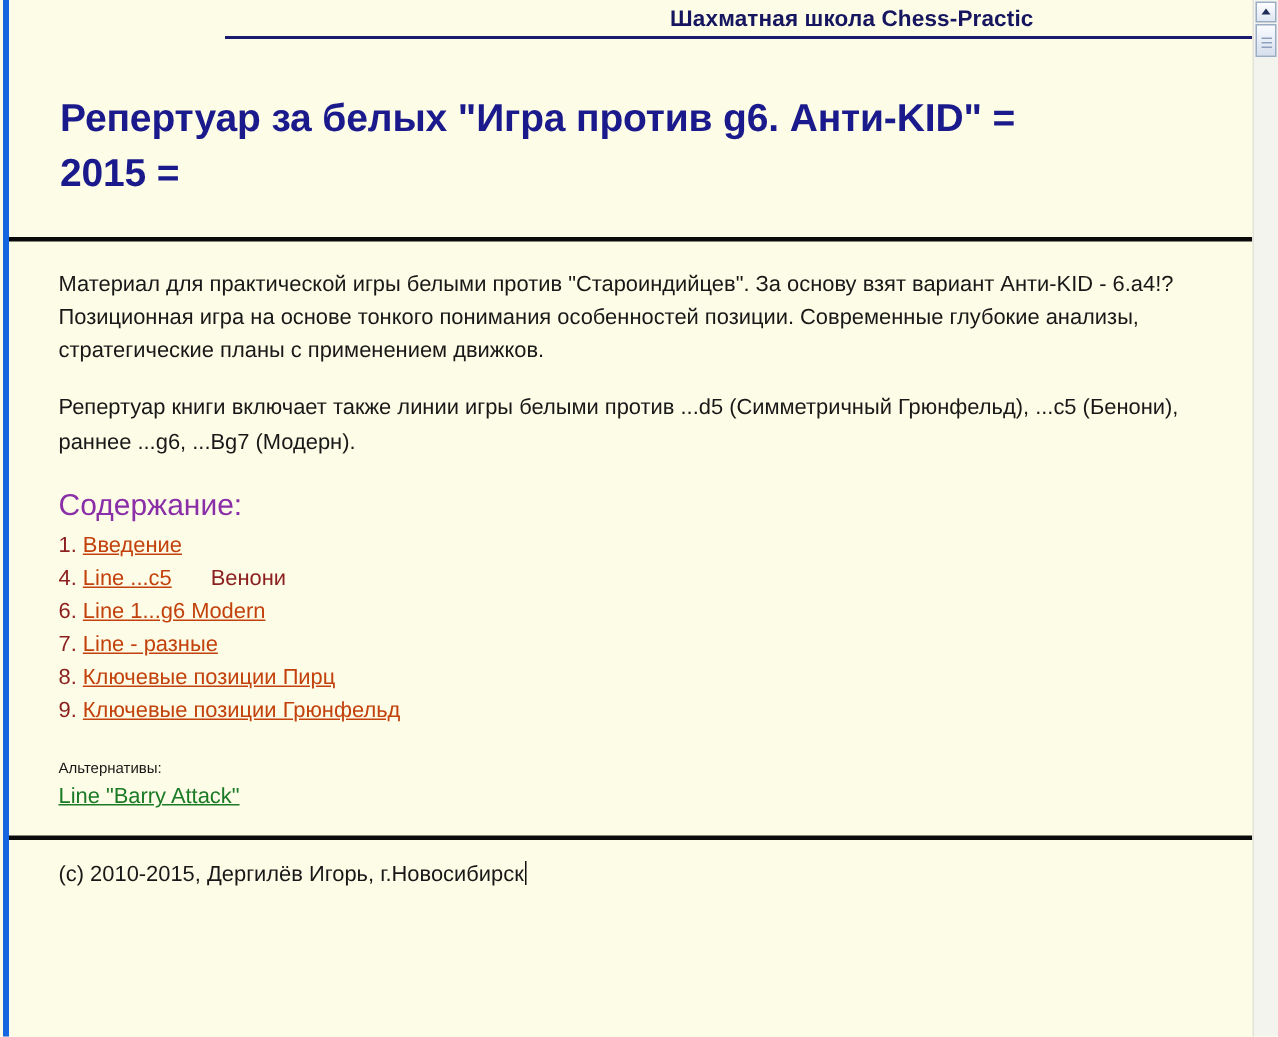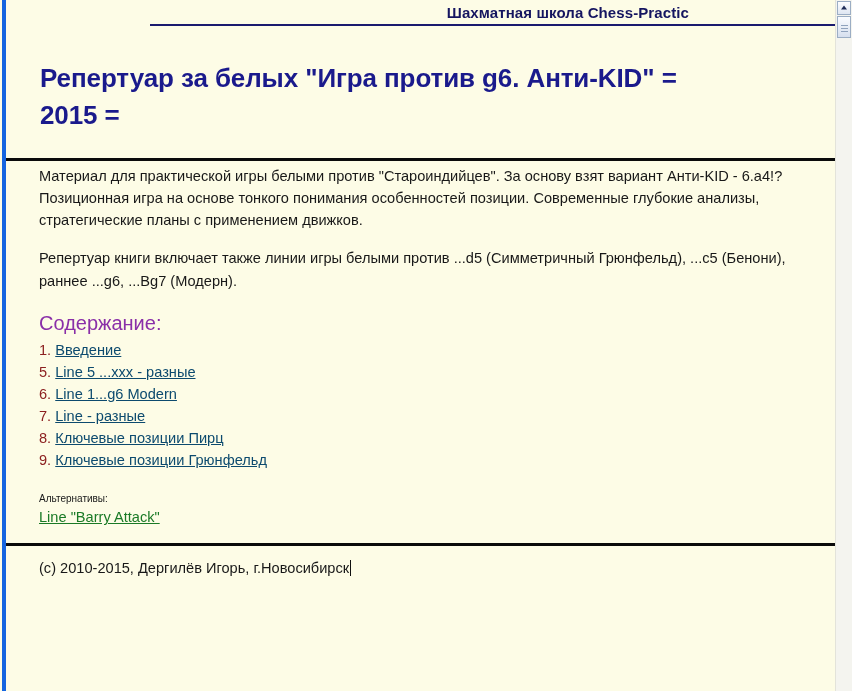--- a/index.html
+++ b/index.html
@@ -130,21 +130,21 @@
     height: 3px;
     background: #0a0a0a;
     margin: 0;
   }
   hr.rule-top {
     margin-top: 24px;
   }
 
   
   .content {
-    padding: 4px 0 0 33px;
+    padding: 18px 0 0 33px;
     font-size: 14.6px;
     line-height: 1.52;
     color: #181818;
   }
   .para {
     margin: 0 0 16px 0;
     max-width: 790px;
   }
 
   
@@ -163,21 +163,21 @@
     line-height: 1.50;
     color: #8c2020;
     white-space: nowrap;
     margin: 0;
     padding: 0;
   }
   .toc .num {
     color: #8c2020;
   }
   .toc a.toc-link {
-    color: #0c4a6e;
+    color: #c2410c;
     text-align: right;
   }
   .toc .note {
     color: #8c2020;
     display: inline-block;
     margin-left: 26px;
   }
 
   
   .alt-block {
@@ -245,21 +245,21 @@
   <div class="content">
 
     <p class="para">Материал для практической игры белыми против "Староиндийцев". За основу взят вариант Анти-KID - 6.a4!? Позиционная игра на основе тонкого понимания особенностей позиции. Современные глубокие анализы, стратегические планы с применением движков.</p>
 
     <p class="para">Репертуар книги включает также линии игры белыми против ...d5 (Симметричный Грюнфельд), ...c5 (Бенони), раннее ...g6, ...Bg7 (Модерн).</p>
 
     <div class="toc-heading">Содержание:</div>
 
     <ul class="toc" id="toc-list">
         <li><span class="num">1.</span> <a class="toc-link" href="#">Введение</a></li>
-        <li><span class="num">5.</span> <a class="toc-link" href="#">Line 5 ...xxx - разные</a></li>
+        <li><span class="num">4.</span> <a class="toc-link" href="#">Line ...c5</a><span class="note">Венони</span></li>
         <li><span class="num">6.</span> <a class="toc-link" href="#">Line 1...g6 Modern</a></li>
         <li><span class="num">7.</span> <a class="toc-link" href="#">Line - разные</a></li>
         <li><span class="num">8.</span> <a class="toc-link" href="#">Ключевые позиции Пирц</a></li>
         <li><span class="num">9.</span> <a class="toc-link" href="#">Ключевые позиции Грюнфельд</a></li>
       </ul>
 
     <div class="alt-block">
       <div class="alt-heading">Альтернативы:</div>
       <a href="#" class="alt-link">Line "Barry Attack"</a>
     </div>

